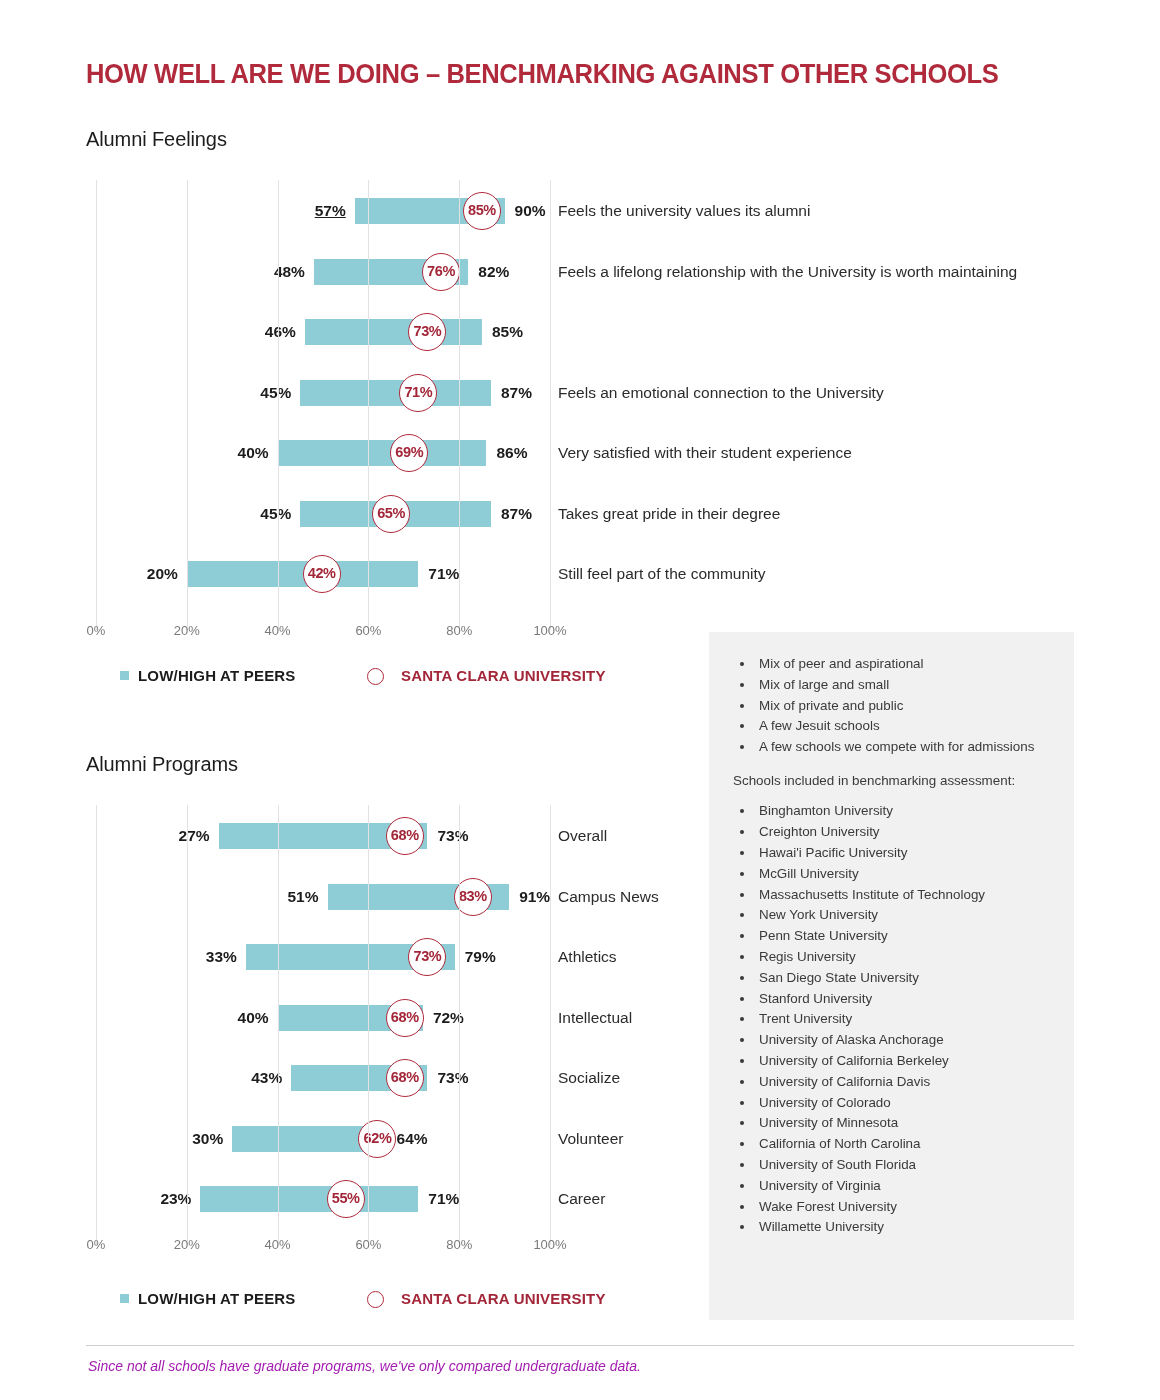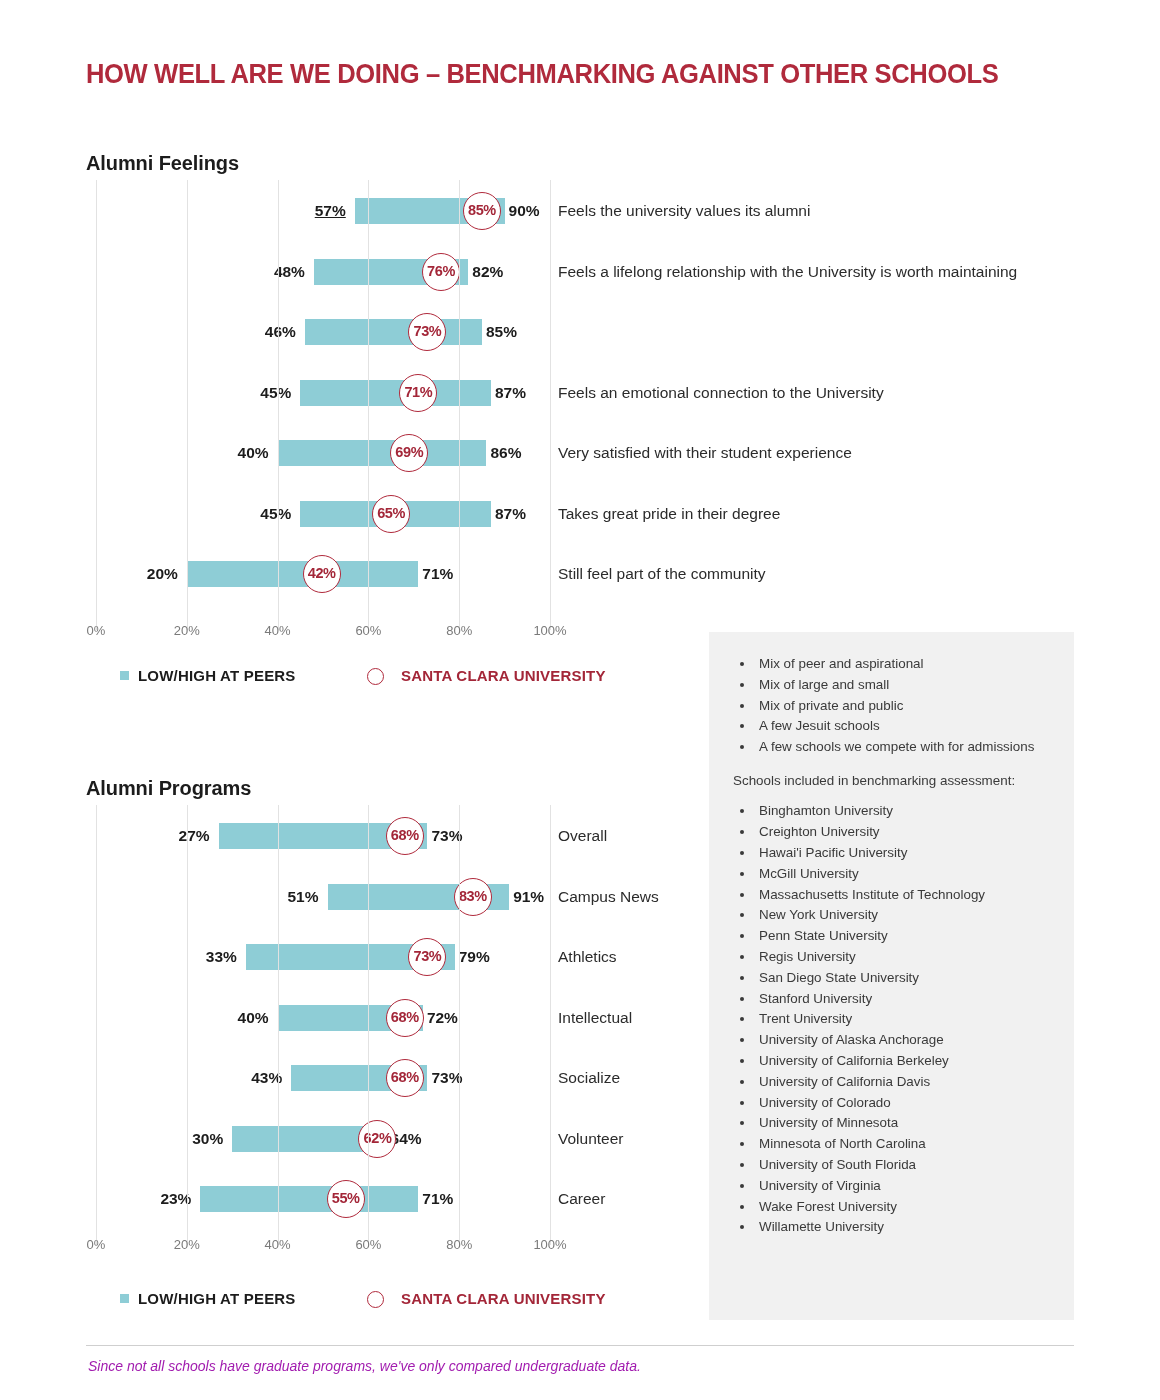--- a/index.html
+++ b/index.html
@@ -26,24 +26,23 @@
     text-transform: uppercase;
     white-space: nowrap;
     transform: scaleX(0.93);
     transform-origin: left center;
   }
 
   .section-title {
     position: absolute;
     left: 86px;
     font-size: 20px;
-    font-weight: bold;
+    font-weight: normal;
     color: #1c1c1c;
     letter-spacing: -0.1px;
-    margin-top: 24px;
   }
   #sec-feelings { top: 128px; }
   #sec-programs { top: 753px; }
 
   
   .chart {
     position: absolute;
     left: 0;
     width: 700px;
   }
@@ -81,21 +80,21 @@
     position: absolute;
     top: 0;
     height: 26px;
     line-height: 26px;
     font-size: 15.5px;
     font-weight: bold;
     color: #1c1c1c;
     white-space: nowrap;
   }
   .lowlbl  { transform: translateX(-100%); padding-right: 9px; }
-  .highlbl { padding-left: 4px; }
+  .highlbl { padding-left: 10px; }
 
   .scu-circle {
     position: absolute;
     top: -6px;
     width: 38px;
     height: 38px;
     margin-left: -19px;
     border-radius: 50%;
     border: 1.6px solid #b02a3c;
     background: #ffffff;
@@ -395,21 +394,21 @@
       <li>Penn State University</li>
       <li>Regis University</li>
       <li>San Diego State University</li>
       <li>Stanford University</li>
       <li>Trent University</li>
       <li>University of Alaska Anchorage</li>
       <li>University of California Berkeley</li>
       <li>University of California Davis</li>
       <li>University of Colorado</li>
       <li>University of Minnesota</li>
-      <li>Minnesota of North Carolina</li>
+      <li>California of North Carolina</li>
       <li>University of South Florida</li>
       <li>University of Virginia</li>
       <li>Wake Forest University</li>
       <li>Willamette University</li>
     </ul>
 </div>
 
 <div class="footer-rule"></div>
 <div class="footnote">Since not all schools have graduate programs, we've only compared undergraduate data.</div>
 

